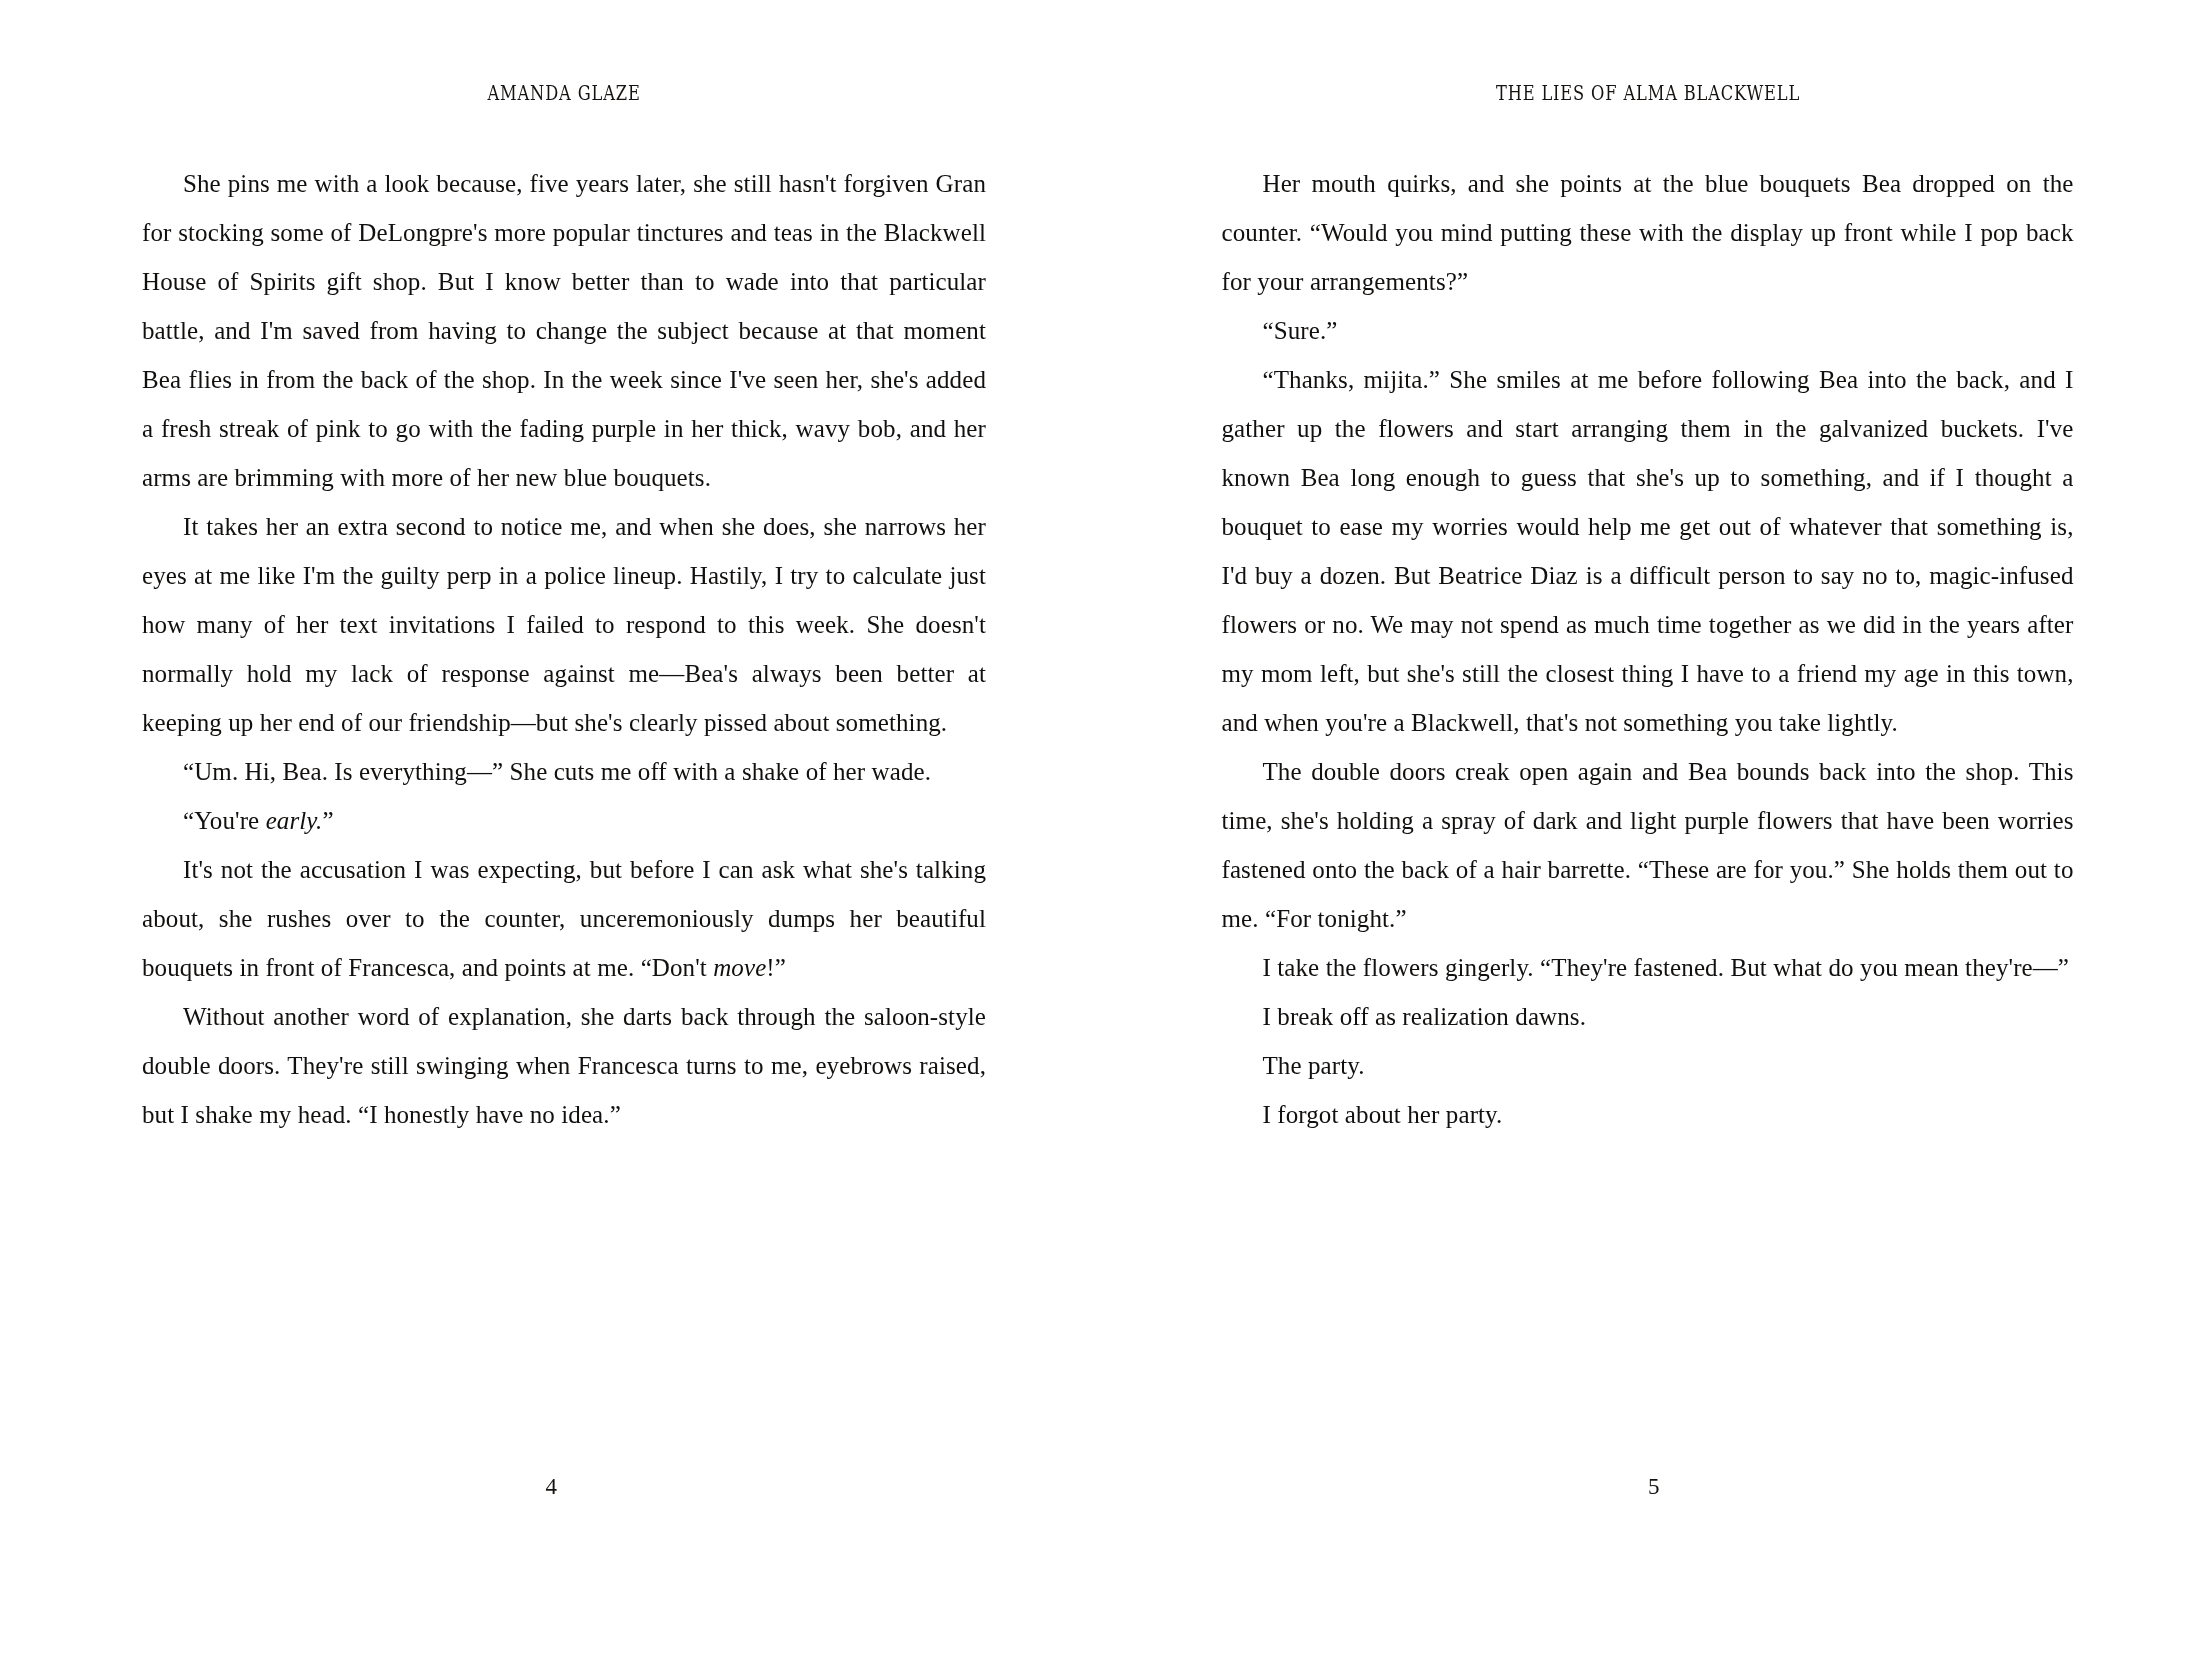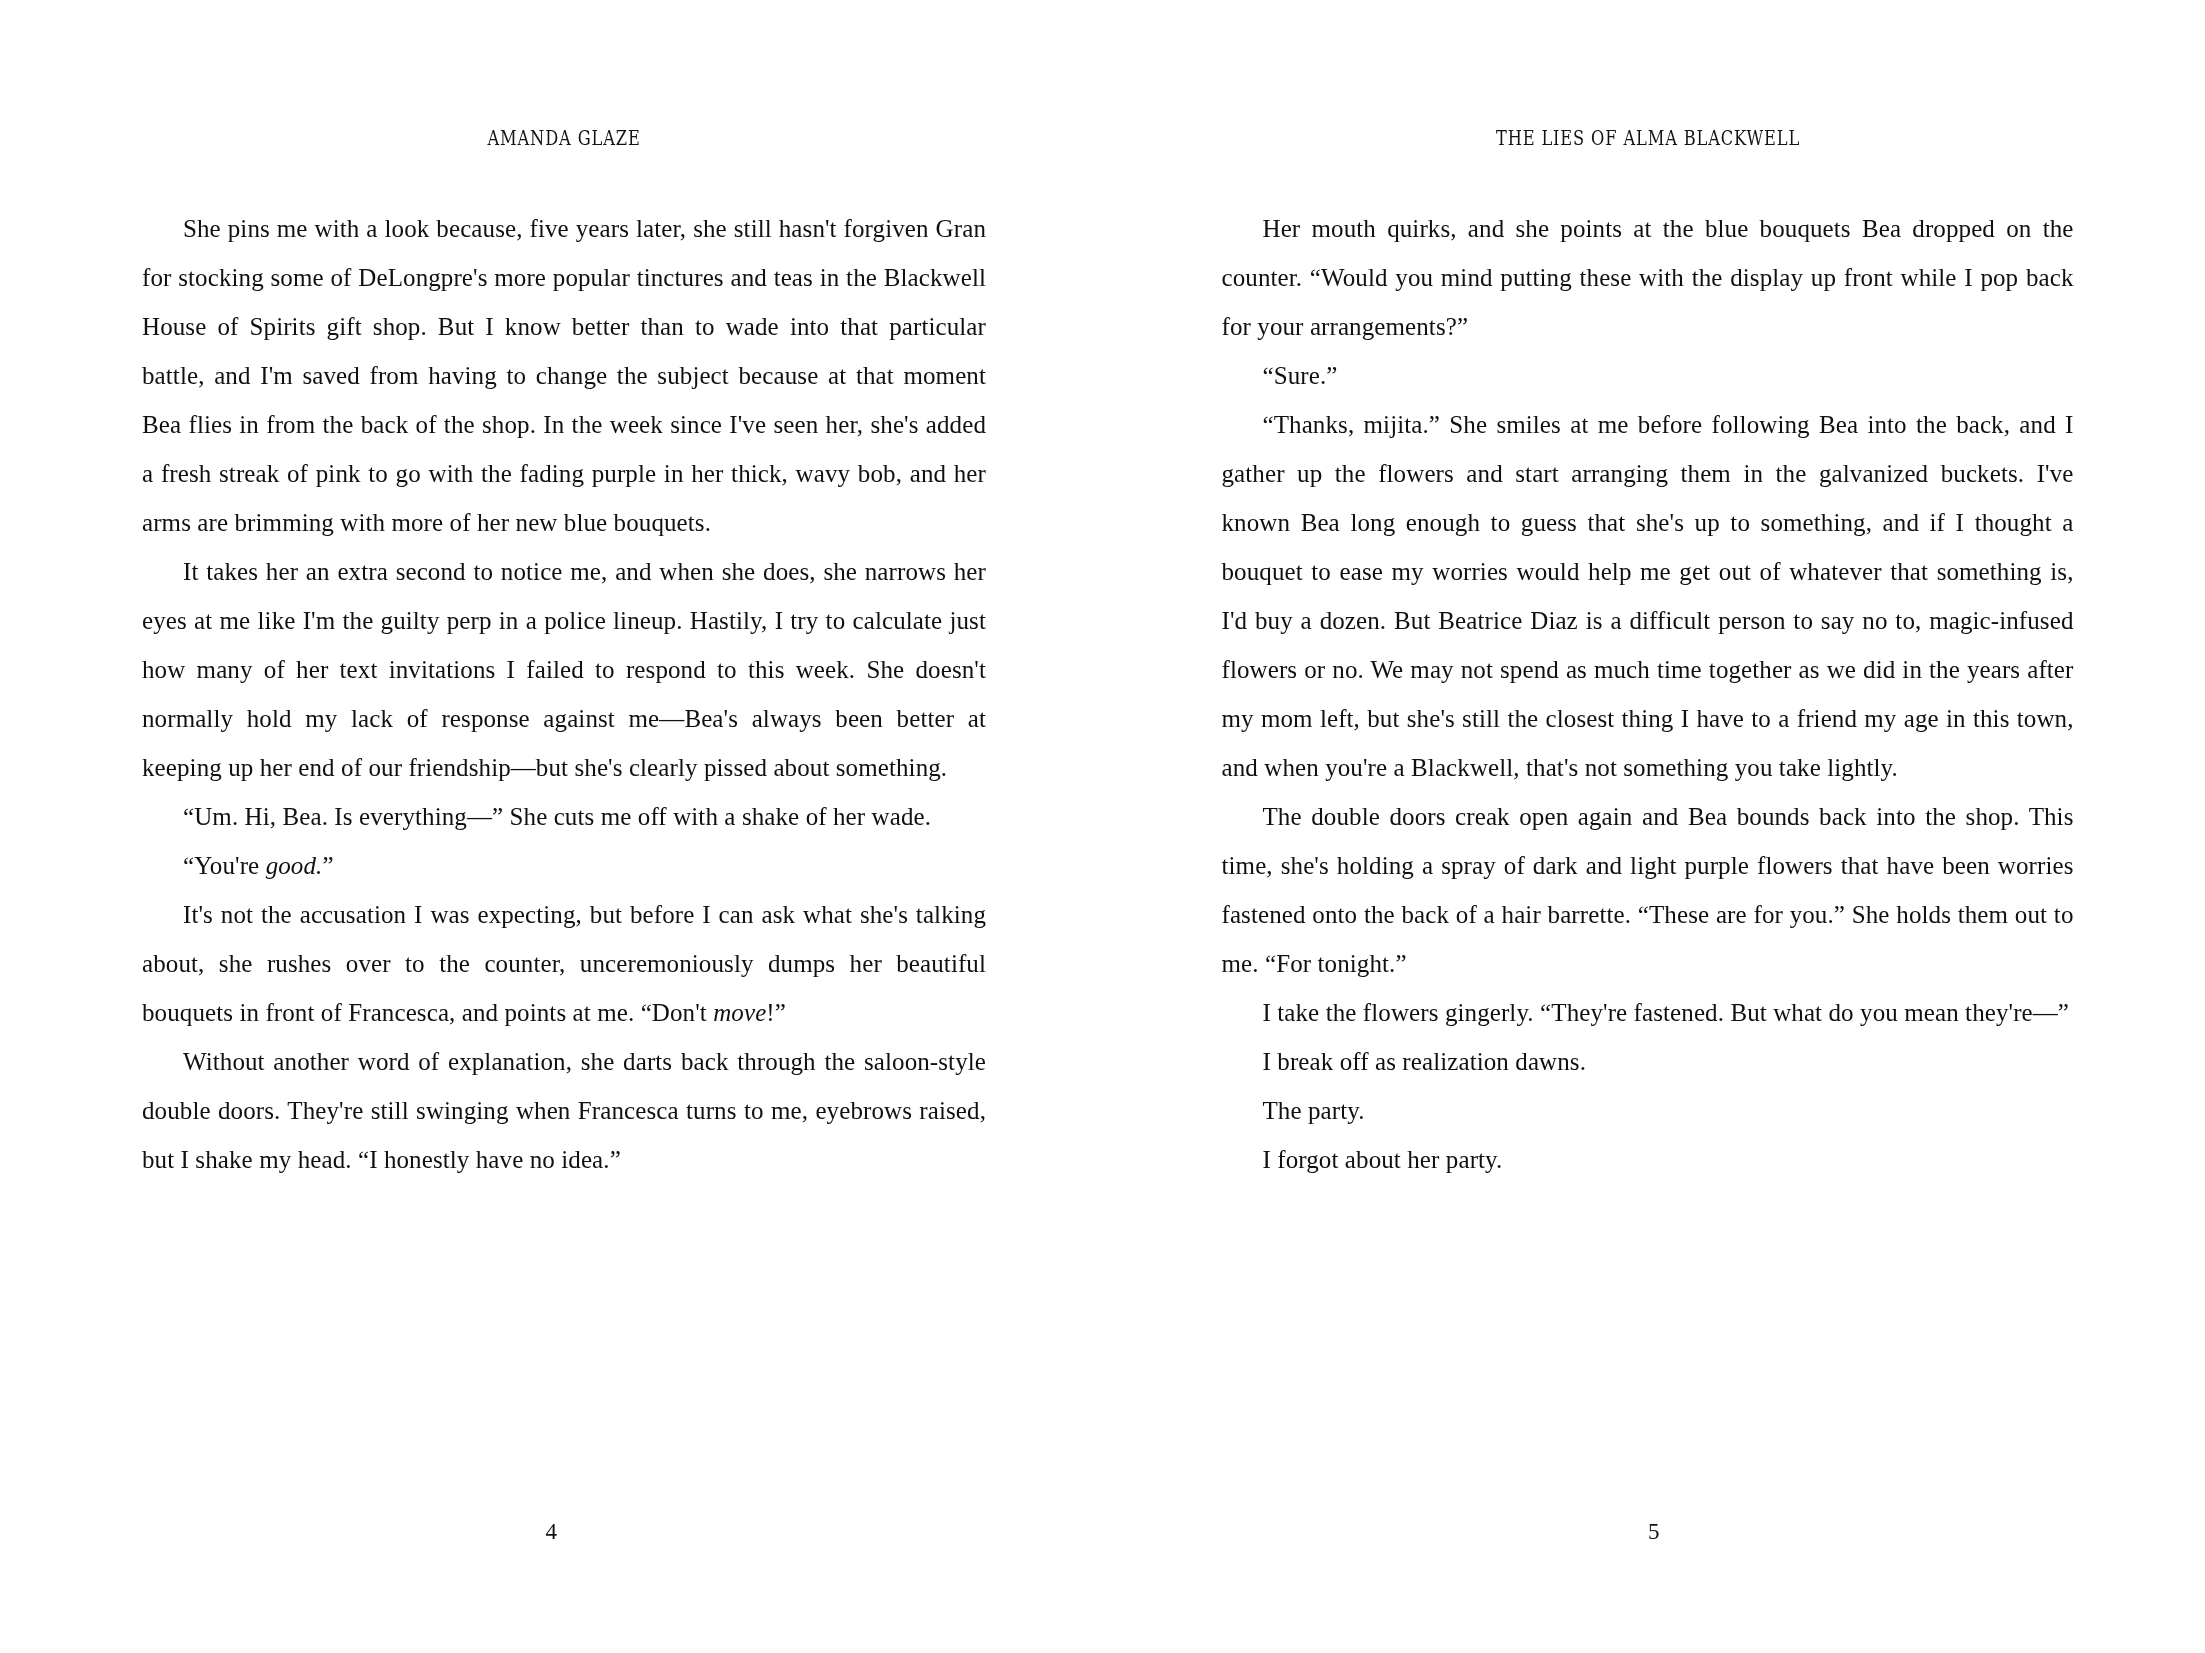--- a/index.html
+++ b/index.html
@@ -19,21 +19,20 @@
     width: 2205px;
     height: 1654px;
     display: flex;
     box-sizing: border-box;
   }
   .page {
     position: relative;
     width: 1103px;
     height: 1566px;
     box-sizing: border-box;
-    margin-top: 45px;
   }
   .page-inner {
     position: absolute;
     top: 81px;
     bottom: 102px;
   }
   .page-left .page-inner {
     left: 142px;
     right: 0;
     width: 844px;
@@ -86,21 +85,21 @@
 
 <div class="spread">
 
   <div class="page page-left">
     <div class="page-inner">
       <div class="running-head">Amanda Glaze</div>
       <div class="body-text">
         <p class="indent">She pins me with a look because, five years later, she still hasn't forgiven Gran for stocking some of DeLongpre's more popular tinctures and teas in the Blackwell House of Spirits gift shop. But I know better than to wade into that particular battle, and I'm saved from having to change the subject because at that moment Bea flies in from the back of the shop. In the week since I've seen her, she's added a fresh streak of pink to go with the fading purple in her thick, wavy bob, and her arms are brimming with more of her new blue bouquets.</p>
         <p class="indent">It takes her an extra second to notice me, and when she does, she narrows her eyes at me like I'm the guilty perp in a police lineup. Hastily, I try to calculate just how many of her text invitations I failed to respond to this week. She doesn't normally hold my lack of response against me—Bea's always been better at keeping up her end of our friendship—but she's clearly pissed about something.</p>
         <p class="indent">“Um. Hi, Bea. Is everything—” She cuts me off with a shake of her wade.</p>
-        <p class="indent">“You're <em>good.</em>”</p>
+        <p class="indent">“You're <em>early.</em>”</p>
         <p class="indent">It's not the accusation I was expecting, but before I can ask what she's talking about, she rushes over to the counter, unceremoniously dumps her beautiful bouquets in front of Francesca, and points at me. “Don't <em>move</em>!”</p>
         <p class="indent">Without another word of explanation, she darts back through the saloon-style double doors. They're still swinging when Francesca turns to me, eyebrows raised, but I shake my head. “I honestly have no idea.”</p>
       </div>
     </div>
     <div class="folio">4</div>
   </div>
 
   <div class="page page-right">
     <div class="page-inner">
       <div class="running-head">The Lies of Alma Blackwell</div>

